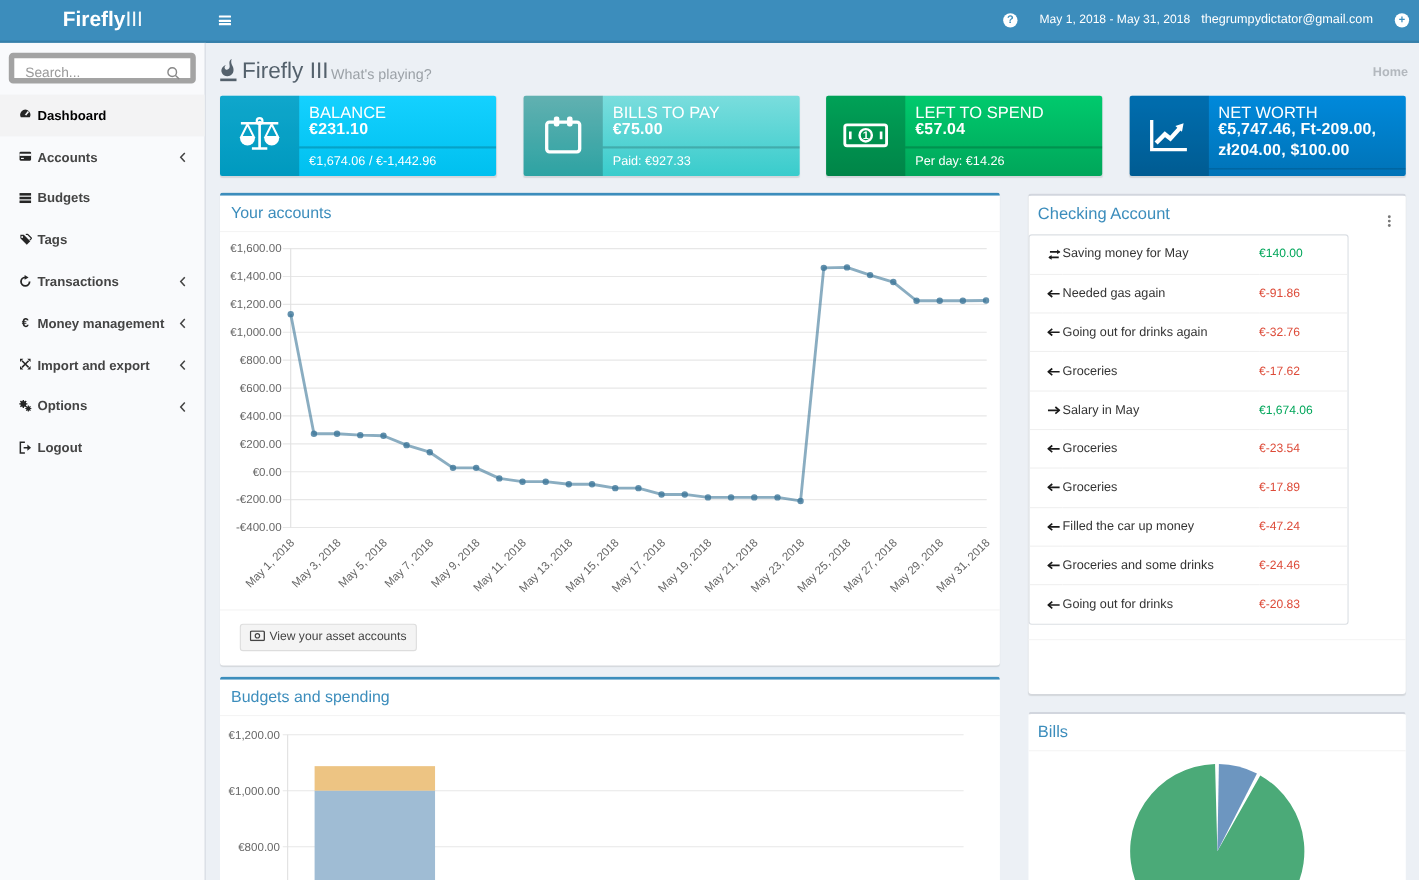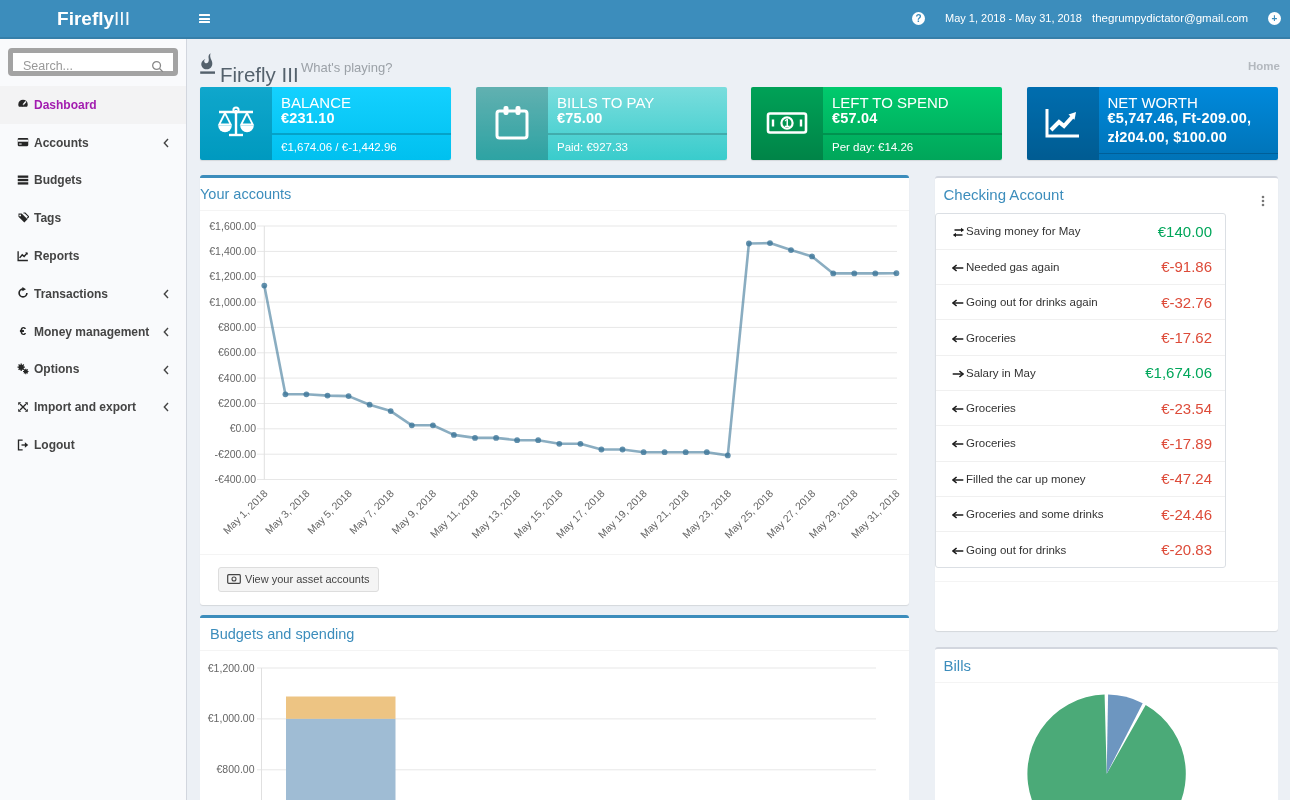--- a/index.html
+++ b/index.html
@@ -11,42 +11,42 @@
 .logo span{font-weight:300;opacity:.95;}
 .burger{position:absolute;left:199px;top:14px;width:11px;height:10px;}
 .burger div{height:2px;background:#fff;margin-bottom:1.6px;border-radius:.5px;}
 .nav-right{position:absolute;top:0;height:37px;color:#fff;font-size:11.5px;}
 .circ{width:13px;height:13px;border-radius:50%;background:#fff;color:#3c8dbc;font-size:10px;font-weight:700;text-align:center;line-height:13px;display:inline-block;}
 .sidebar{position:absolute;left:0;top:39px;width:187px;height:761px;background:#f9fafc;border-right:1px solid #d2d6de;}
 .search{position:absolute;left:8px;top:9px;width:170px;height:28px;background:#fff;border:5px solid #a3a3a3;border-radius:4px;color:#999;font-size:12.5px;line-height:26px;padding-left:10px;}
 .search svg{position:absolute;right:9px;top:7px;}
 .menu{position:absolute;top:47px;left:0;width:186px;}
 .menu a{display:flex;align-items:center;height:37.8px;padding-left:17px;color:#444;font-size:12px;font-weight:700;text-decoration:none;position:relative;}
-.menu a.active{background:#f3f3f4;color:#a21caf;}
+.menu a.active{background:#f3f3f4;color:#000000;}
 .menu .mi{width:12px;height:13px;margin-right:5px;flex:none;text-align:center;}
 .menu .chev{position:absolute;right:17px;top:13px;}
 .box{position:absolute;background:#fff;border-radius:3px;box-shadow:0 1px 1px rgba(0,0,0,.1);}
 .btitle{font-size:14.5px;color:#3c8dbc;}
 .ib{position:absolute;width:251px;height:72.6px;border-radius:2px;box-shadow:0 1px 1px rgba(0,0,0,.1);color:#fff;top:87px;}
 .ib .icon{position:absolute;left:0;top:0;width:72.3px;height:72.6px;display:flex;align-items:center;justify-content:center;border-radius:2px 0 0 2px;}
 .ib .lbl{position:absolute;left:81px;top:6.5px;font-size:15px;}
 .ib .num{position:absolute;left:81px;top:23px;font-size:14.5px;font-weight:700;letter-spacing:.2px;}
 .ib .div{position:absolute;left:72.3px;right:0;top:46.3px;height:1.4px;background:rgba(0,0,0,.18);}
 .ib .desc{position:absolute;left:81px;top:54px;font-size:11.5px;}
 .bg-aqua{background:linear-gradient(to top,#00c0ef,#14d1ff);} .ib .icon{background:rgba(0,0,0,.2);}
 .bg-teal{background:linear-gradient(to top,#39cccc,#7adddd);}
 .bg-green{background:linear-gradient(to top,#00a65a,#00ca6d);}
 .bg-blue{background:linear-gradient(to top,#0073b7,#0089db);}
 .ib4 .num{top:22px;line-height:18.5px;}
 .ib4 .div{top:65.5px;}
 table.tx{border-collapse:collapse;width:100%;}
 .tx td{border-top:1px solid #f0f0f0;height:35.3px;font-size:11.5px;color:#333;padding:0;}
 .tx tr:first-child td{border-top:none;}
 .tx .tic{padding-left:16px;width:30px;}
-.tx .amt{text-align:right;padding-right:13px;font-size:15px;}
+.tx .amt{text-align:left;padding-right:13px;font-size:11px;}
 .tx td.pos{color:#00a65a;} .tx td.neg{color:#dd4b39;}
 .btn-grp{position:absolute;left:10.8px;top:415px;height:28px;}
 .btn-green{display:inline-block;background:#00a65a;border:1px solid #008d4c;color:#fff;font-size:10.5px;font-weight:400;height:28px;line-height:26px;vertical-align:top;}
 .btn-main{border-radius:3px 0 0 3px;padding:0 10px 0 9px;}
 .btn-caret{width:19px;border-left:1px solid #008d4c;border-radius:0 3px 3px 0;position:relative;margin-left:-1px;}
 .btn-caret i{position:absolute;left:5.5px;top:12px;width:0;height:0;border-left:4px solid transparent;border-right:4px solid transparent;border-top:4px solid #fff;}
 .amt-box{display:inline-block;background:#f4f4f4;border:1px solid #ddd;border-left:none;color:#444;font-size:11.5px;height:28px;line-height:26px;padding:0 6.5px;border-radius:0 3px 3px 0;margin-left:1px;vertical-align:top;}
 .btn-def{position:absolute;left:17.5px;top:389px;height:25px;background:#f4f4f4;border:1px solid #ddd;border-radius:3px;color:#444;font-size:11px;line-height:23px;padding:0 8.5px;}
 </style></head>
 <body>
@@ -87,71 +87,66 @@
             <rect x="1" y="2" width="14" height="3.1" fill="#262626"></rect>
             <rect x="1" y="6.5" width="14" height="3.1" fill="#262626"></rect>
             <rect x="1" y="11" width="14" height="3.1" fill="#262626"></rect>
           </svg></span>Budgets</a>
   <a><span class="mi"><svg width="12" height="12" viewBox="0 0 16 16" style="">
             <path d="M1 2h5.2L14 9.8 9.8 14 2 6.2V2z" fill="#262626"></path>
             <circle cx="4.2" cy="4.6" r="1.2" fill="#f9fafc"></circle>
             <path d="M8.6 1.4h2.2L15.6 6.2 13.4 8.4" fill="none" stroke="#262626" stroke-width="1.5"></path>
           </svg></span>Tags</a>
   <a><span class="mi"><svg width="12" height="12" viewBox="0 0 16 16" style="">
-            <path d="M1.5 1.5V14h13" stroke="#262626" stroke-width="1.8" fill="none"></path>
-            <path d="M3.5 10.5 7 6.5l2.5 2L13.5 4" stroke="#262626" stroke-width="2" fill="none"></path>
-            <path d="M10.8 3.2h3.4v3.4z" fill="#262626"></path>
-          </svg></span>Reports</a>
-  <a><span class="mi"><svg width="12" height="12" viewBox="0 0 16 16" style="">
             <path d="M13.2 8A5.2 5.2 0 1 1 8 2.8" stroke="#262626" stroke-width="2.2" fill="none"></path>
             <path d="M7.2 0 12 2.9 7.2 5.8z" fill="#262626"></path>
           </svg></span>Transactions<span class="chev"><svg width="6" height="10" viewBox="0 0 6 10">
             <path d="M5 1 1.3 5 5 9" stroke="#444" stroke-width="1.4" fill="none"></path>
           </svg></span></a>
   <a><span class="mi"><svg width="12" height="12" viewBox="0 0 16 16" style="">
             <text x="8" y="13.4" font-size="15.5" font-weight="bold" fill="#262626" text-anchor="middle" font-family="Liberation Sans">€</text>
           </svg></span>Money management<span class="chev"><svg width="6" height="10" viewBox="0 0 6 10">
+            <path d="M5 1 1.3 5 5 9" stroke="#444" stroke-width="1.4" fill="none"></path>
+          </svg></span></a>
+  <a><span class="mi"><svg width="12" height="12" viewBox="0 0 16 16" style="">
+            <g stroke="#262626" stroke-width="1.8">
+              <path d="M4 4 12 12M12 4 4 12"></path>
+            </g>
+            <path d="M1.6 1.6h4L1.6 5.6zM14.4 1.6v4L10.4 1.6zM14.4 14.4h-4L14.4 10.4zM1.6 14.4v-4l4 4z" fill="#262626"></path>
+          </svg></span>Import and export<span class="chev"><svg width="6" height="10" viewBox="0 0 6 10">
             <path d="M5 1 1.3 5 5 9" stroke="#444" stroke-width="1.4" fill="none"></path>
           </svg></span></a>
   <a><span class="mi"><svg width="12" height="12" viewBox="0 0 16 16" style="">
             <circle cx="5.6" cy="5.6" r="3.4" fill="#262626"></circle>
             <circle cx="5.6" cy="5.6" r="1.2" fill="#f9fafc"></circle>
             <g stroke="#262626" stroke-width="1.7">
               <path d="M5.6 .7v9.8M.7 5.6h9.8M2.1 2.1l7 7M9.1 2.1l-7 7"></path>
             </g>
             <circle cx="11.7" cy="11.2" r="2.6" fill="#262626"></circle>
             <circle cx="11.7" cy="11.2" r=".9" fill="#f9fafc"></circle>
             <g stroke="#262626" stroke-width="1.4">
               <path d="M11.7 7.5v7.4M8 11.2h7.4M9.1 8.6l5.2 5.2M14.3 8.6l-5.2 5.2"></path>
             </g>
           </svg></span>Options<span class="chev"><svg width="6" height="10" viewBox="0 0 6 10">
             <path d="M5 1 1.3 5 5 9" stroke="#444" stroke-width="1.4" fill="none"></path>
           </svg></span></a>
   <a><span class="mi"><svg width="12" height="12" viewBox="0 0 16 16" style="">
-            <g stroke="#262626" stroke-width="1.8">
-              <path d="M4 4 12 12M12 4 4 12"></path>
-            </g>
-            <path d="M1.6 1.6h4L1.6 5.6zM14.4 1.6v4L10.4 1.6zM14.4 14.4h-4L14.4 10.4zM1.6 14.4v-4l4 4z" fill="#262626"></path>
-          </svg></span>Import and export<span class="chev"><svg width="6" height="10" viewBox="0 0 6 10">
-            <path d="M5 1 1.3 5 5 9" stroke="#444" stroke-width="1.4" fill="none"></path>
-          </svg></span></a>
-  <a><span class="mi"><svg width="12" height="12" viewBox="0 0 16 16" style="">
             <path d="M7.5 1.5H2v13h5.5" stroke="#262626" stroke-width="1.8" fill="none"></path>
             <path d="M6 8h6.5" stroke="#262626" stroke-width="1.8"></path>
             <path d="M10.5 4.2 15 8l-4.5 3.8z" fill="#262626"></path>
           </svg></span>Logout</a>
  </div>
 </div>
 
 <div style="position:absolute;left:0;top:0;">
  <span style="position:absolute;left:200px;top:52px;"><svg width="16" height="23" viewBox="0 0 16 21" style="">
         <path d="M10.6 0.3C6.4 3.2 10.2 6.3 8.2 9.3 7 11.1 4.4 10.4 4.2 8.5 4.1 7.5 4.8 6.7 5.4 6.1 2.2 7.3 0.7 10.1 1.5 12.7 2.4 15.7 6 17.1 8.9 15.9 12.5 14.4 13.1 10.3 11.5 7.2 10.3 4.9 9.7 2.8 10.6 0.3Z" fill="#54616c"></path>
         <rect x="0.2" y="18.4" width="14.8" height="2.4" fill="#54616c"></rect>
       </svg></span>
- <span style="position:absolute;left:220px;top:53px;font-size:20.5px;color:#54616c;margin-top:10px;">Firefly III</span>
+ <span style="position:absolute;left:220px;top:53px;font-size:20.5px;color:#54616c;">Firefly III</span>
  <span style="position:absolute;left:301px;top:60px;font-size:13px;color:#9ba1a7;">What's playing?</span>
  <span style="position:absolute;left:1248px;top:60px;font-size:11.5px;color:#b3b8be;font-weight:700;">Home</span>
 </div>
 
 <div class="ib bg-aqua " style="left:200px;">
   <div class="icon">
       <svg width="40" height="38" viewBox="0 0 40 38" style="">
         <g stroke="#fff" stroke-width="2.4" fill="none">
 <path d="M3 8h34"></path>
           <path d="M20 6v25"></path>
@@ -202,21 +197,21 @@
         <path d="M4 4v27h32" stroke="#fff" stroke-width="3" fill="none"></path>
 <path d="M8 25l8-8 5 4 9-10" stroke="#fff" stroke-width="4" fill="none"></path>
 <path d="M25.5 9.5 33 7l-1.5 7.8z" fill="#fff"></path>
       </svg>
     </div>
   <span class="lbl">NET WORTH</span>
     <span class="num">€5,747.46, Ft-209.00,<br>zł204.00, $100.00</span>
   <div class="div"></div>
   </div>
 <div class="box" style="left:200px;top:174.5px;width:708.8px;height:430px;border-top:3.5px solid #3c8dbc;">
- <div style="height:33.5px;line-height:33px;border-bottom:1px solid #f4f4f4;" class="btitle">Your accounts</div>
+ <div style="height:33.5px;line-height:33px;padding-left:10px;border-bottom:1px solid #f4f4f4;" class="btitle">Your accounts</div>
  <svg width="709" height="400" viewBox="0 0 709 400" style="position:absolute;left:0;top:0;">
 <path d="M57 48.0H697" stroke="#e7e7e7" stroke-width="1"></path>
       <path d="M57 73.4H697" stroke="#e7e7e7" stroke-width="1"></path>
       <path d="M57 98.7H697" stroke="#e7e7e7" stroke-width="1"></path>
       <path d="M57 124.1H697" stroke="#e7e7e7" stroke-width="1"></path>
       <path d="M57 149.4H697" stroke="#e7e7e7" stroke-width="1"></path>
       <path d="M57 174.8H697" stroke="#e7e7e7" stroke-width="1"></path>
       <path d="M57 200.1H697" stroke="#e7e7e7" stroke-width="1"></path>
       <path d="M57 225.5H697" stroke="#e7e7e7" stroke-width="1"></path>
       <path d="M57 250.8H697" stroke="#e7e7e7" stroke-width="1"></path>

